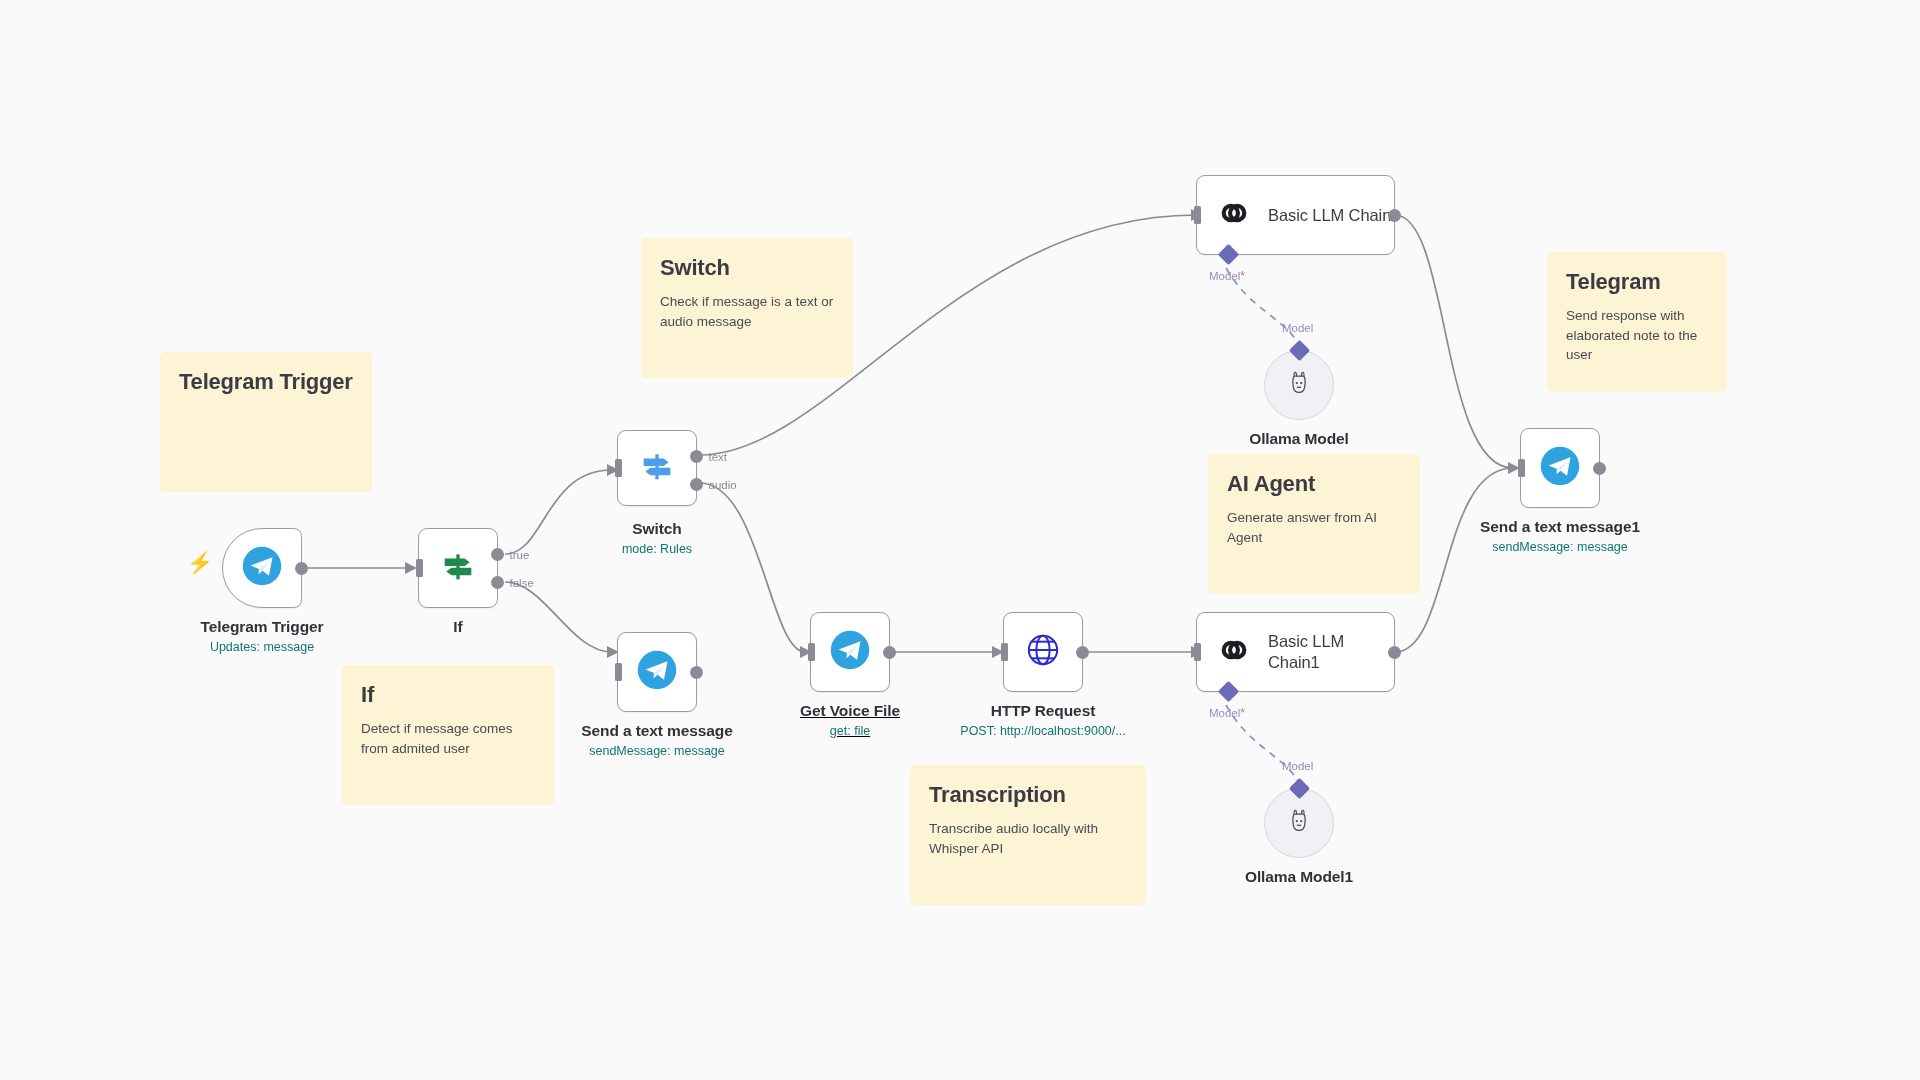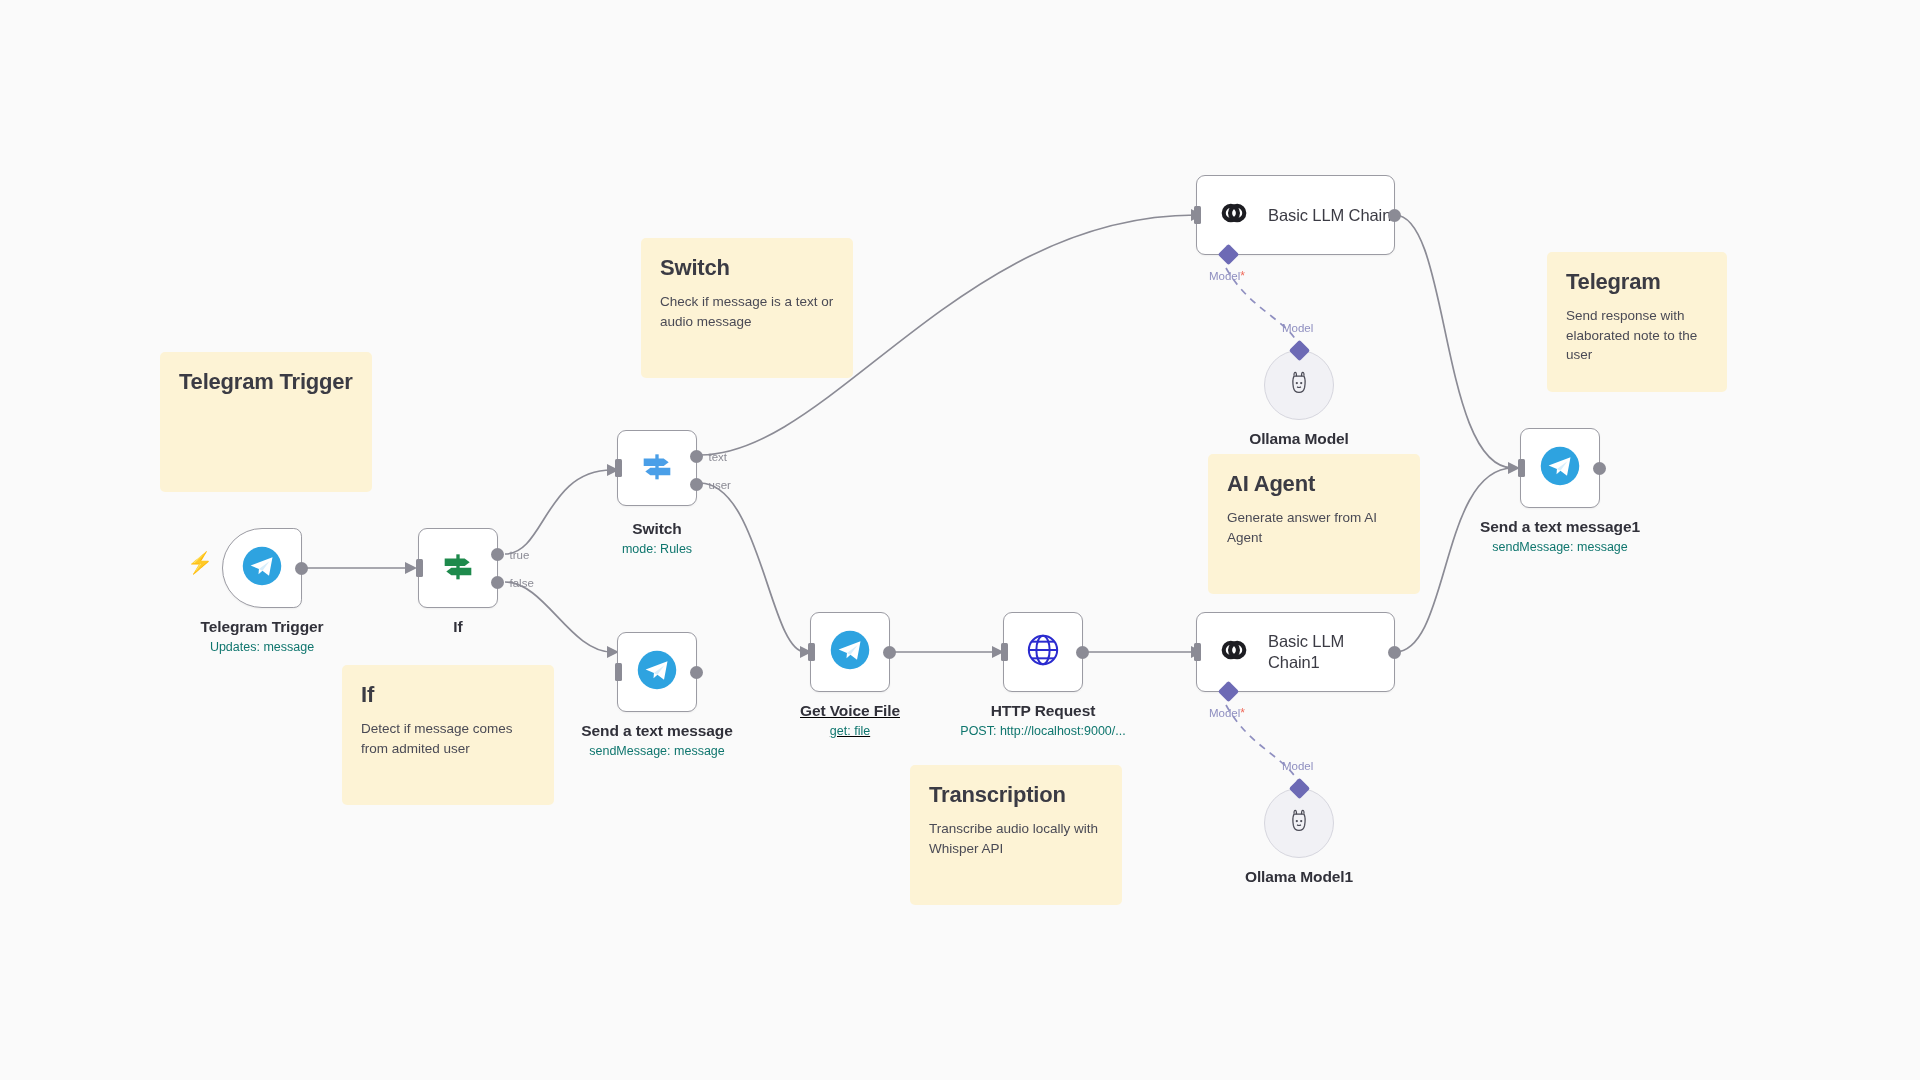--- a/index.html
+++ b/index.html
@@ -145,21 +145,21 @@
   <div class="sticky" style="left:1547px; top:252px; width:180px; height:140px;">
     <div class="sticky-title">Telegram</div>
     <div class="sticky-body">Send response with elaborated note to the user</div>
   </div>
 
   <div class="sticky" style="left:1208px; top:454px; width:212px; height:140px;">
     <div class="sticky-title">AI Agent</div>
     <div class="sticky-body">Generate answer from AI Agent</div>
   </div>
 
-  <div class="sticky" style="left:910px; top:765px; width:212px; height:140px;">
+  <div class="sticky" style="left:910px; top:765px; width:236px; height:140px;">
     <div class="sticky-title">Transcription</div>
     <div class="sticky-body">Transcribe audio locally with Whisper API</div>
   </div>
 
   <div class="node" style="left:222px; top:528px;">
     <div class="bolt" style="left:-35px; top:24px;">⚡</div>
     <div class="node-box trigger" style="width:80px; height:80px;">
       <span>
         <svg width="42" height="42" viewBox="0 0 48 48">
           <circle cx="24" cy="24" r="22" fill="#2ea3e0"></circle>
@@ -208,21 +208,21 @@
           <path d="M8 15 h24 l6 4.5 -6 4.5 H8 Z" fill="#4a9fe8"></path>
           <path d="M40 26 H16 l-6 4.5 6 4.5 h24 Z" fill="#4a9fe8"></path>
         </svg>
       </span>
       <div class="port-wrap" style="top:19px;">
         <div class="dot"></div>
         <span class="port-label">text</span>
       </div>
       <div class="port-wrap" style="top:47px;">
         <div class="dot"></div>
-        <span class="port-label">user</span>
+        <span class="port-label">audio</span>
       </div>
     </div>
     <div class="node-caption" style="top:90px;">
       <div class="node-title">Switch</div>
       <div class="node-sub">mode: Rules</div>
     </div>
   </div>
 
   <div class="node" style="left:617px; top:612px;margin-top:20px;">
     <div class="node-box" style="width:80px; height:80px;">

